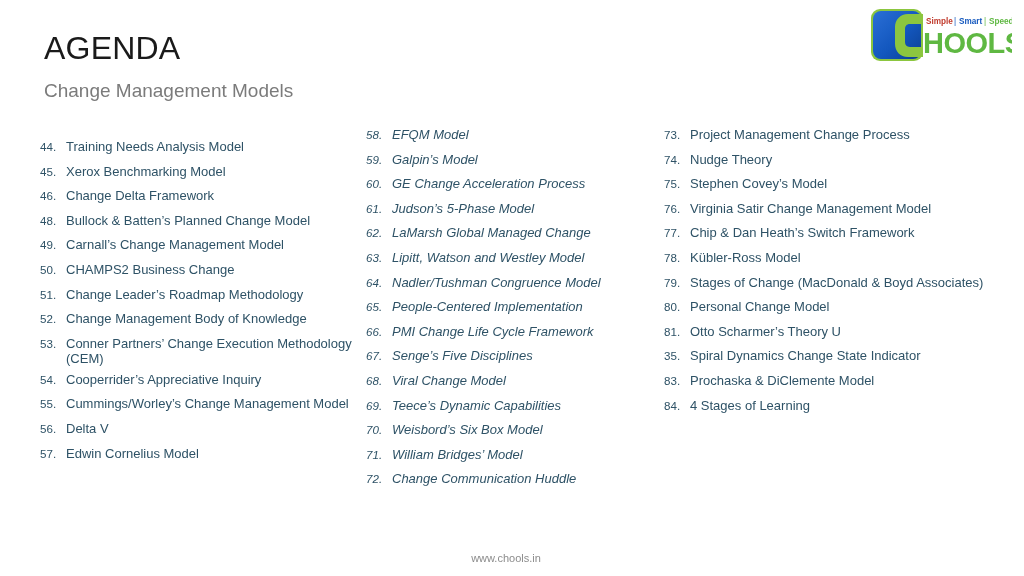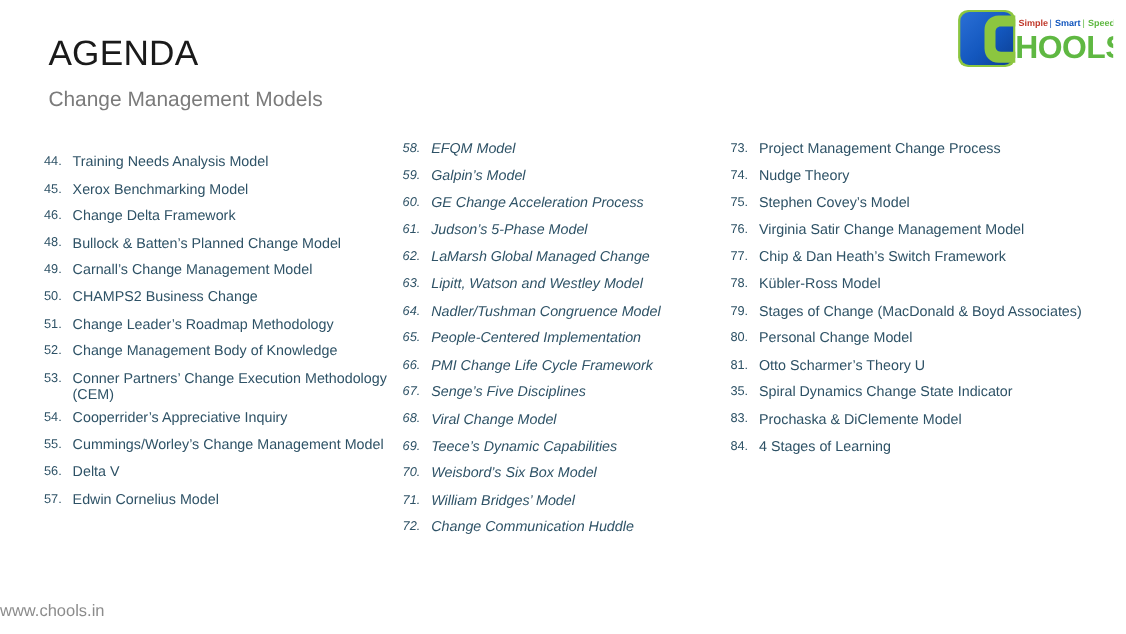--- a/index.html
+++ b/index.html
@@ -81,22 +81,22 @@
     color: #2e5266;
     line-height: 15px;
   }
 
   
   #footer {
     position: absolute;
     left: 0;
     right: 12px;
     bottom: 12px;
-    text-align: left;
-    font-size: 15px;
+    text-align: center;
+    font-size: 11px;
     color: #8c8c8c;
   }
 </style>
 </head>
 <body>
 
 <h1 id="slide-title">AGENDA</h1>
 
 <h2 id="slide-subtitle">Change Management Models</h2>
 

